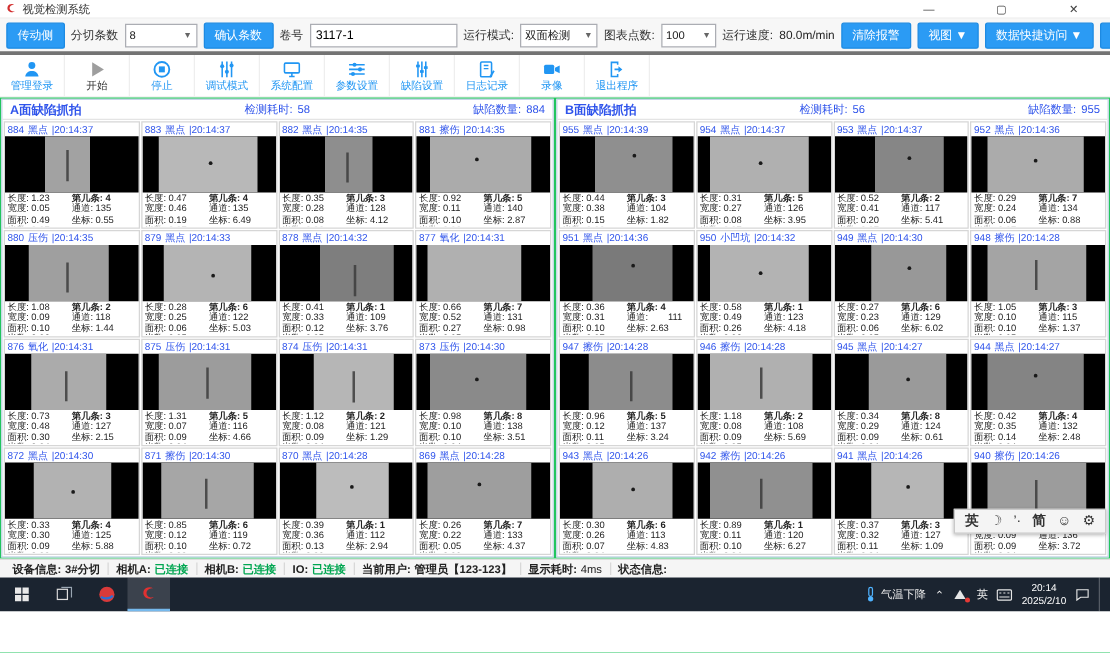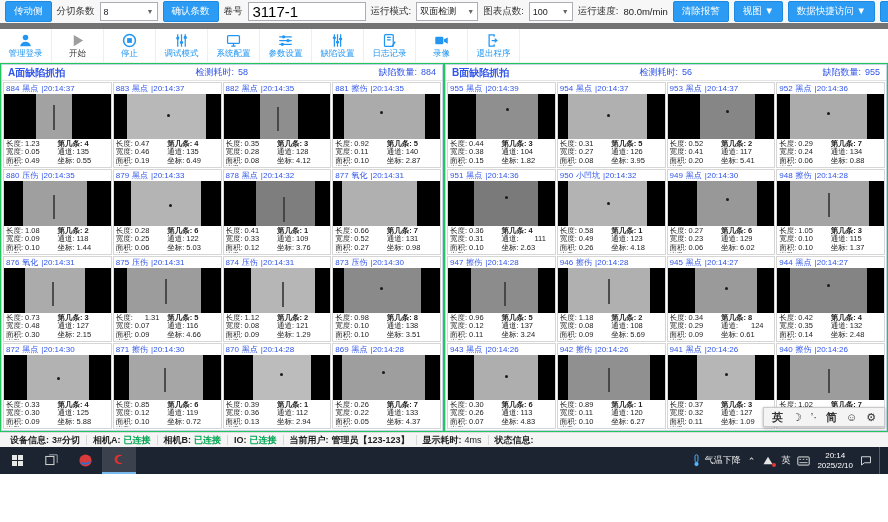--- a/index.html
+++ b/index.html
@@ -8,26 +8,26 @@
   .screen{width:888px;height:522px;display:flex;flex-direction:column;position:relative}
 
   
   .titlebar{height:15px;background:#ffffff;display:flex;align-items:center;padding-left:4px;border-bottom:1px solid #ececec;flex:none}
   .titlebar .logo{width:10px;height:10px;margin-right:4px;display:inline-flex}
   .titlebar .title{font-size:9px;color:#333}
   .win-controls{margin-left:auto;display:flex;height:100%}
   .win-btn{width:58px;text-align:center;font-size:9px;color:#444;line-height:15px;cursor:default}
 
   
-  .toolbar1{height:29px;background:#f7f7f7;border-bottom:6px solid #737373;display:flex;align-items:center;gap:5px;padding:0 5px;flex:none;white-space:nowrap}
+  .toolbar1{height:29px;background:#f7f7f7;border-bottom:3px solid #737373;display:flex;align-items:center;gap:5px;padding:0 5px;flex:none;white-space:nowrap}
   .btn-blue{background:#2b9bf4;color:#fff;border:1px solid #1d8ae2;border-radius:2px;padding:3px 8px;font-size:9.5px;cursor:default;flex:none}
   .tb-label{font-size:9.5px;color:#333;flex:none}
   .combo{background:#fff;border:1px solid #abadb3;height:19px;display:flex;align-items:center;justify-content:space-between;padding:0 3px;font-size:9px;color:#222;flex:none}
   .combo .caret{color:#666;font-size:7px;margin-left:4px}
-  .text-input{border:1px solid #abadb3;height:19px;width:118px;font-size:15px;padding:0 4px;font-family:"Liberation Sans",sans-serif}
+  .text-input{border:1px solid #abadb3;height:19px;width:118px;font-size:10px;padding:0 4px;font-family:"Liberation Sans",sans-serif}
   .speed-val{font-size:9.5px;color:#222;flex:none}
 
   
   .toolbar2{height:34px;background:#fff;display:flex;align-items:stretch;flex:none;border-bottom:1px solid #f0f0f0}
   .tool-btn{width:52px;display:flex;flex-direction:column;align-items:center;justify-content:center;gap:1px;color:#2196f3;border-right:1px solid #eee;cursor:default}
   .tool-btn .tb-icon{width:15px;height:15px;display:flex}
   .tool-btn .tb-icon svg{width:15px;height:15px}
   .tool-btn .tb-lb{font-size:8.5px;line-height:1;white-space:nowrap}
   .tool-btn.muted{color:#9e9e9e}
   .tool-btn.muted .tb-lb{color:#333}
@@ -84,20 +84,33 @@
   
   .ime-bar{position:absolute;top:407px;right:3px;height:20px;background:#f4f4f4;border:1px solid #c9c9c9;box-shadow:0 1px 3px rgba(0,0,0,.3);display:flex;align-items:center;gap:9px;padding:0 8px;font-size:11px;color:#333;z-index:50}
   .ime-item{cursor:default;line-height:1}
   .ime-item.b{font-weight:bold}
 </style>
 </head>
 <body>
 
 <div class="screen">
 
+  <div class="titlebar">
+    <span class="logo">
+      <svg viewBox="0 0 16 16">
+          <path d="M12 3c-2.5-1.8-7-1.2-8.4 1.8C2.2 7.8 3.6 11 6.6 12.2c2.2.9 4.6.3 6-1.2-2 .7-4.3.4-5.6-1C5.4 8.3 5.6 5.7 7.4 4.3 8.8 3.2 10.6 3 12 3z" fill="#d32f2f"></path>
+        </svg>
+    </span>
+    <span class="title">视觉检测系统</span>
+    <div class="win-controls">
+      <span class="win-btn">—</span>
+      <span class="win-btn">▢</span>
+      <span class="win-btn">✕</span>
+    </div>
+  </div>
 
   <div class="toolbar1">
     <span class="btn-blue">传动侧</span>
     <span class="tb-label">分切条数</span>
     <span class="combo" style="width:58px">
       <span>8</span>
       <span class="caret">▼</span>
     </span>
     <span class="btn-blue">确认条数</span>
     <span class="tb-label">卷号</span>
@@ -449,21 +462,21 @@
               <span>875</span>
               <span>压伤</span>
               <span>|20:14:31</span>
             </div>
             <div class="card-img">
               <div class="band" style="left: 12%; width: 70%; background: rgb(156, 156, 156);"></div>
               <div class="mark-scratch" style="left: 48%; top: 25%;"></div>
             </div>
             <div class="card-info">
               <div class="info-col">
-                <div class="info-line"><span>长度:</span><span style="margin-left: 12px;">1.31</span></div>
+                <div class="info-line"><span>长度:</span><span style="margin-left: 2px;">1.31</span></div>
                 <div class="info-line"><span>宽度:</span><span style="margin-left: 2px;">0.07</span></div>
                 <div class="info-line"><span>面积:</span><span style="margin-left: 2px;">0.09</span></div>
                 <div class="info-line"><span>米数:</span><span style="margin-left: 2px;">0.34</span></div>
               </div>
               <div class="info-col">
                 <div class="strip-line"><span>第几条:</span><span style="margin-left: 2px;">5</span></div>
                 <div class="info-line"><span>通道:</span><span style="margin-left: 2px;">116</span></div>
                 <div class="info-line"><span>坐标:</span><span style="margin-left: 2px;">4.66</span></div>
               </div>
             </div>
@@ -873,21 +886,21 @@
             </div>
             <div class="card-info">
               <div class="info-col">
                 <div class="info-line"><span>长度:</span><span style="margin-left: 2px;">0.34</span></div>
                 <div class="info-line"><span>宽度:</span><span style="margin-left: 2px;">0.29</span></div>
                 <div class="info-line"><span>面积:</span><span style="margin-left: 2px;">0.09</span></div>
                 <div class="info-line"><span>米数:</span><span style="margin-left: 2px;">0.34</span></div>
               </div>
               <div class="info-col">
                 <div class="strip-line"><span>第几条:</span><span style="margin-left: 2px;">8</span></div>
-                <div class="info-line"><span>通道:</span><span style="margin-left: 13px;">124</span></div>
+                <div class="info-line"><span>通道:</span><span style="margin-left: 2px;">124</span></div>
                 <div class="info-line"><span>坐标:</span><span style="margin-left: 2px;">0.61</span></div>
               </div>
             </div>
           </div>
           <div class="card">
             <div class="card-header">
               <span>944</span>
               <span>黑点</span>
               <span>|20:14:27</span>
             </div>

